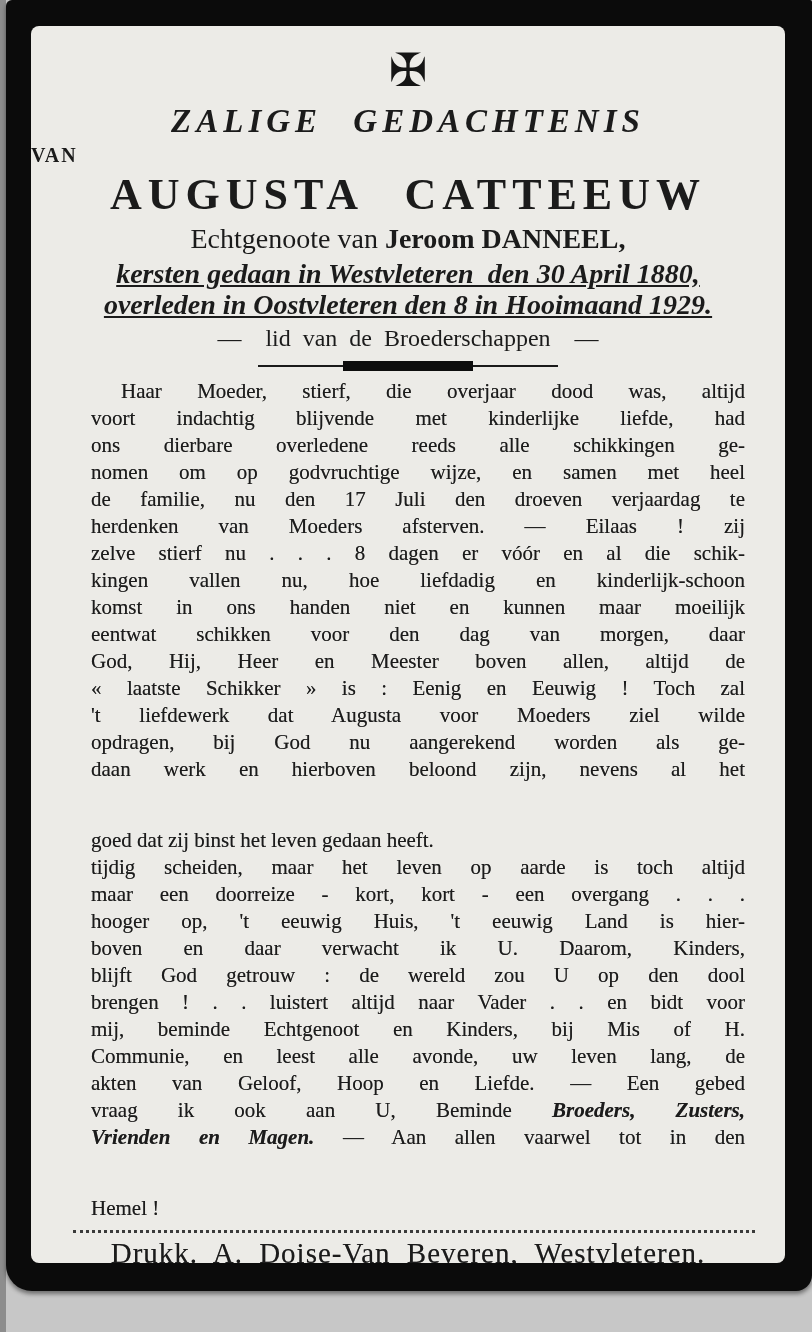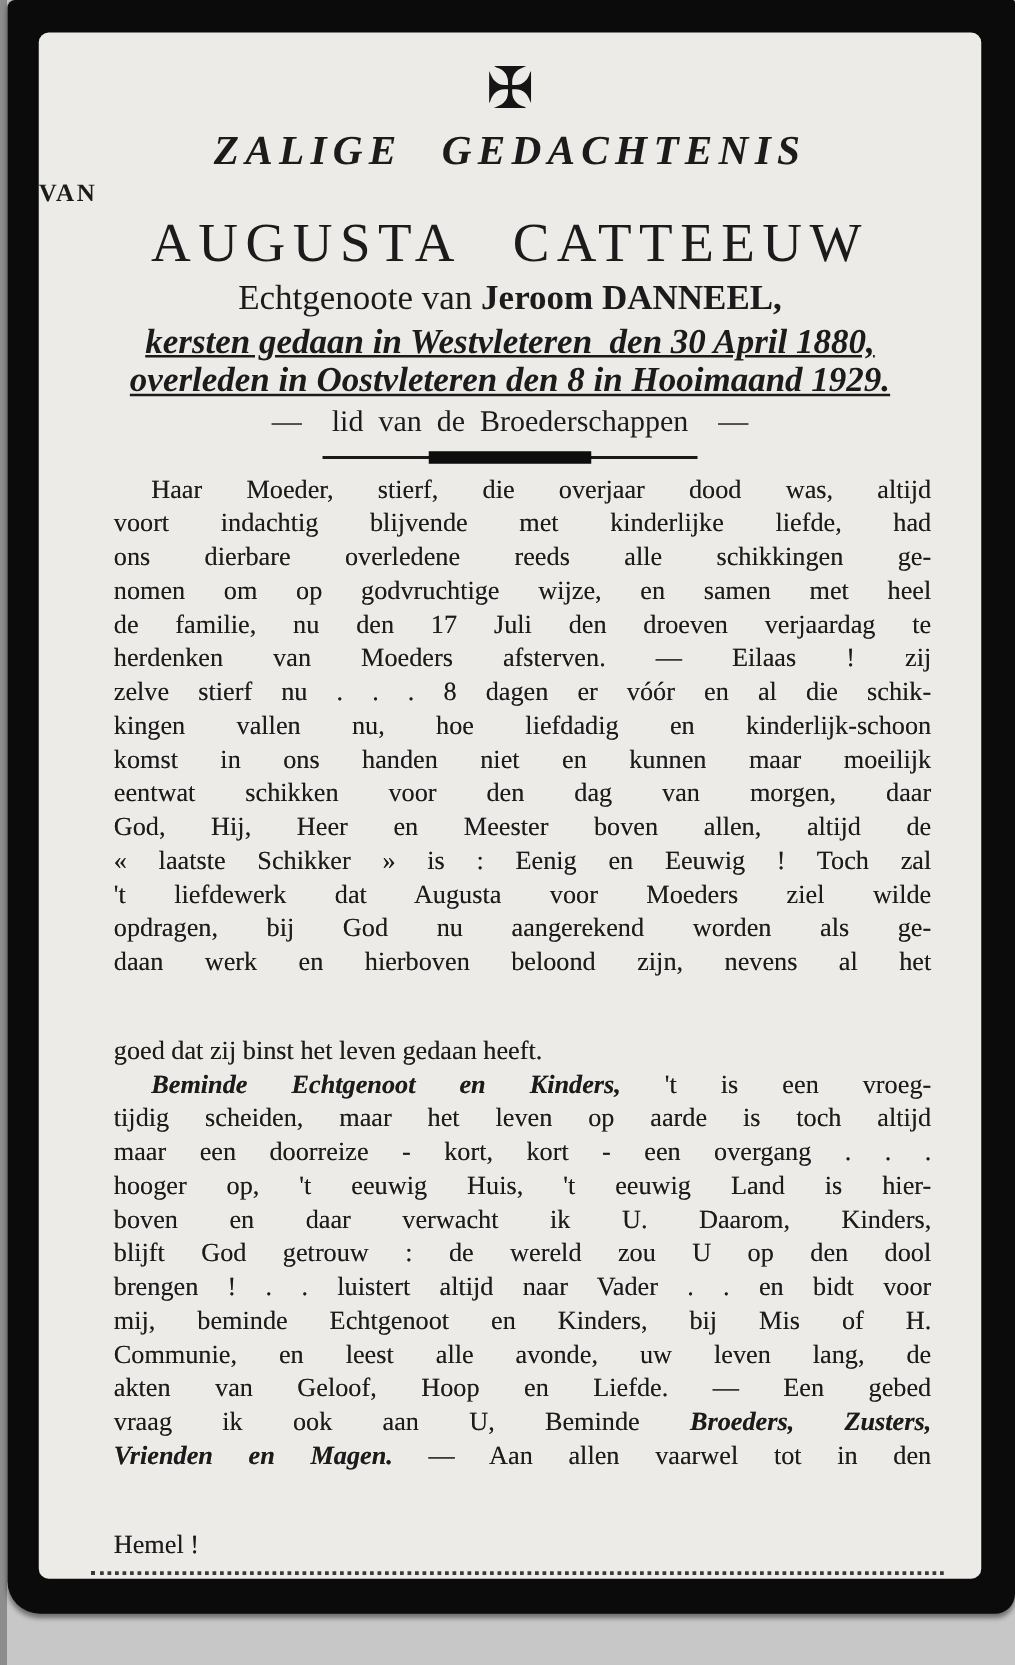--- a/index.html
+++ b/index.html
@@ -58,21 +58,21 @@
   .van {
     text-align: left;
     font-weight: bold;
     font-size: 20px;
     letter-spacing: 2px;
     line-height: 26px;
     margin-top: 2px;
   }
   .name {
     text-align: center;
-    font-weight: normal;
+    font-weight: bold;
     font-size: 44px;
     letter-spacing: 6px;
     word-spacing: 26px;
     line-height: 50px;
     margin-top: 2px;
   }
   .spouse {
     text-align: center;
     font-size: 28px;
     line-height: 38px;
@@ -174,21 +174,20 @@
           <div class="body-line"><span class="seg-n">zelve stierf nu . . .  8 dagen er vóór en al die schik-</span></div>
           <div class="body-line"><span class="seg-n">kingen vallen nu, hoe liefdadig en kinderlijk-schoon</span></div>
           <div class="body-line"><span class="seg-n">komst in ons handen niet en kunnen maar moeilijk</span></div>
           <div class="body-line"><span class="seg-n">eentwat schikken voor den dag van morgen, daar</span></div>
           <div class="body-line"><span class="seg-n">God, Hij, Heer en Meester boven allen, altijd de</span></div>
           <div class="body-line"><span class="seg-n">« laatste Schikker » is : Eenig en Eeuwig ! Toch zal</span></div>
           <div class="body-line"><span class="seg-n">'t liefdewerk dat Augusta voor Moeders ziel wilde</span></div>
           <div class="body-line"><span class="seg-n">opdragen, bij God nu aangerekend worden als ge-</span></div>
           <div class="body-line"><span class="seg-n">daan werk en hierboven beloond zijn, nevens al het</span></div>
           <div class="body-line para-end"><span class="seg-n">goed dat zij binst het leven gedaan heeft.</span></div>
-          <div class="body-line indent"><span class="seg-bi">Beminde Echtgenoot en Kinders,</span><span class="seg-n"> 't is een vroeg-</span></div>
           <div class="body-line"><span class="seg-n">tijdig scheiden, maar het leven op aarde is toch altijd</span></div>
           <div class="body-line"><span class="seg-n">maar een doorreize - kort, kort - een overgang . . .</span></div>
           <div class="body-line"><span class="seg-n">hooger op, 't eeuwig Huis, 't eeuwig Land is hier-</span></div>
           <div class="body-line"><span class="seg-n">boven en daar verwacht ik U. Daarom, Kinders,</span></div>
           <div class="body-line"><span class="seg-n">blijft God getrouw : de wereld zou U op den dool</span></div>
           <div class="body-line"><span class="seg-n">brengen ! . .  luistert altijd naar Vader . .  en bidt voor</span></div>
           <div class="body-line"><span class="seg-n">mij, beminde Echtgenoot en Kinders, bij Mis of H.</span></div>
           <div class="body-line"><span class="seg-n">Communie, en leest alle avonde, uw leven lang, de</span></div>
           <div class="body-line"><span class="seg-n">akten van Geloof, Hoop en Liefde. — Een gebed</span></div>
           <div class="body-line"><span class="seg-n">vraag ik ook aan U, Beminde </span><span class="seg-bi">Broeders, Zusters,</span></div>

